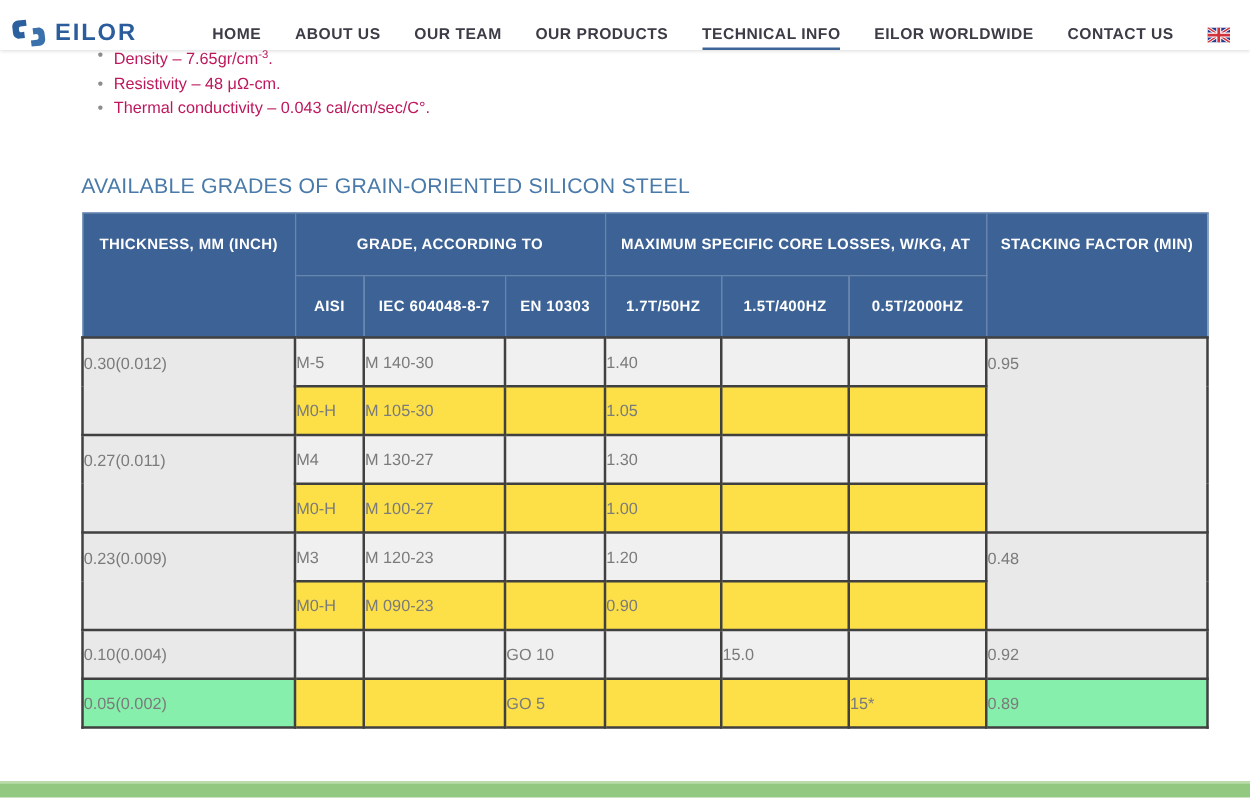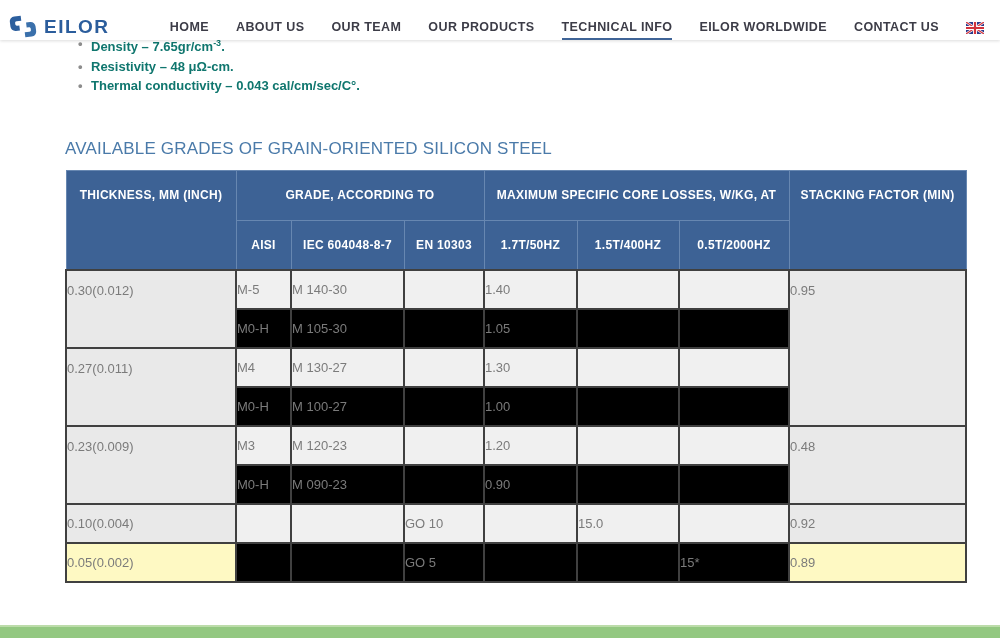--- a/index.html
+++ b/index.html
@@ -45,24 +45,23 @@
   .nav-item.active { border-bottom-color: #3f6497; }
   .flag { display: inline-flex; align-items: center; cursor: pointer; }
 
   
   .content { position: relative; z-index: 1; padding-left: 65px; padding-right: 35px; }
 
   ul.props { list-style: none; margin: -6px 0 0 13px; }
   ul.props li {
     position: relative;
     font-size: 13px;
-    color: #0f766e;
+    color: #be185d;
     line-height: 19.5px;
     padding-left: 13px;
-    font-weight: bold;
   }
   ul.props li::before {
     content: "\2022";
     position: absolute;
     left: 0; top: 0;
     color: #8d8d8d;
   }
   ul.props sup { font-size: 9px; }
 
   .section-title {
@@ -96,23 +95,23 @@
   table.grades td {
     font-size: 13px;
     color: #7b7b7b;
     text-align: left;
     vertical-align: middle;
     height: 39px;
     border: 2px solid #404040;
   }
   table.grades td[rowspan] { vertical-align: top; line-height: 39px; }
   tr.odd td  { background: #f0f0f0; }
-  tr.even td { background: #000000; }
+  tr.even td { background: #fde047; }
   table.grades td.gray { background: #e9e9e9; }
-  table.grades td.soft { background: #fef9c3; }
+  table.grades td.soft { background: #86efac; }
 
   
   .footer-bar {
     position: absolute;
     left: 0; right: 0; bottom: 0;
     height: 13px;
     background: #93c881;
     border-top: 2px solid #bcdcaa;
   }
 </style>

